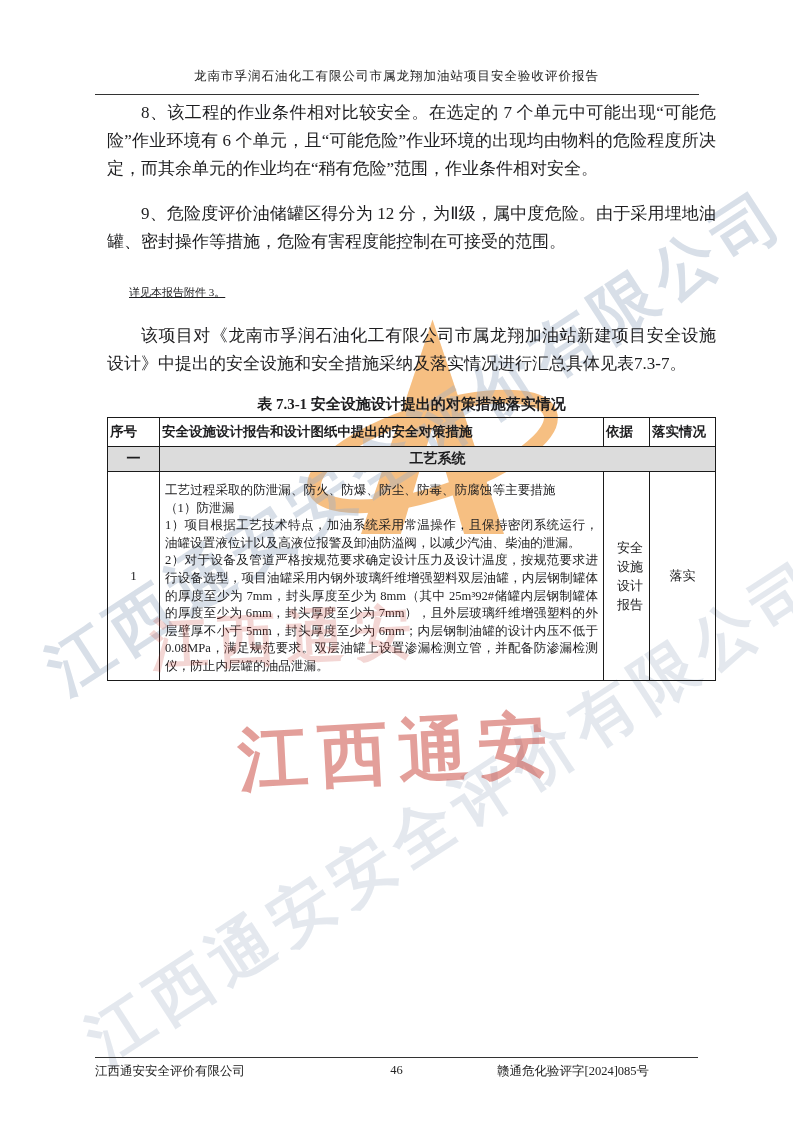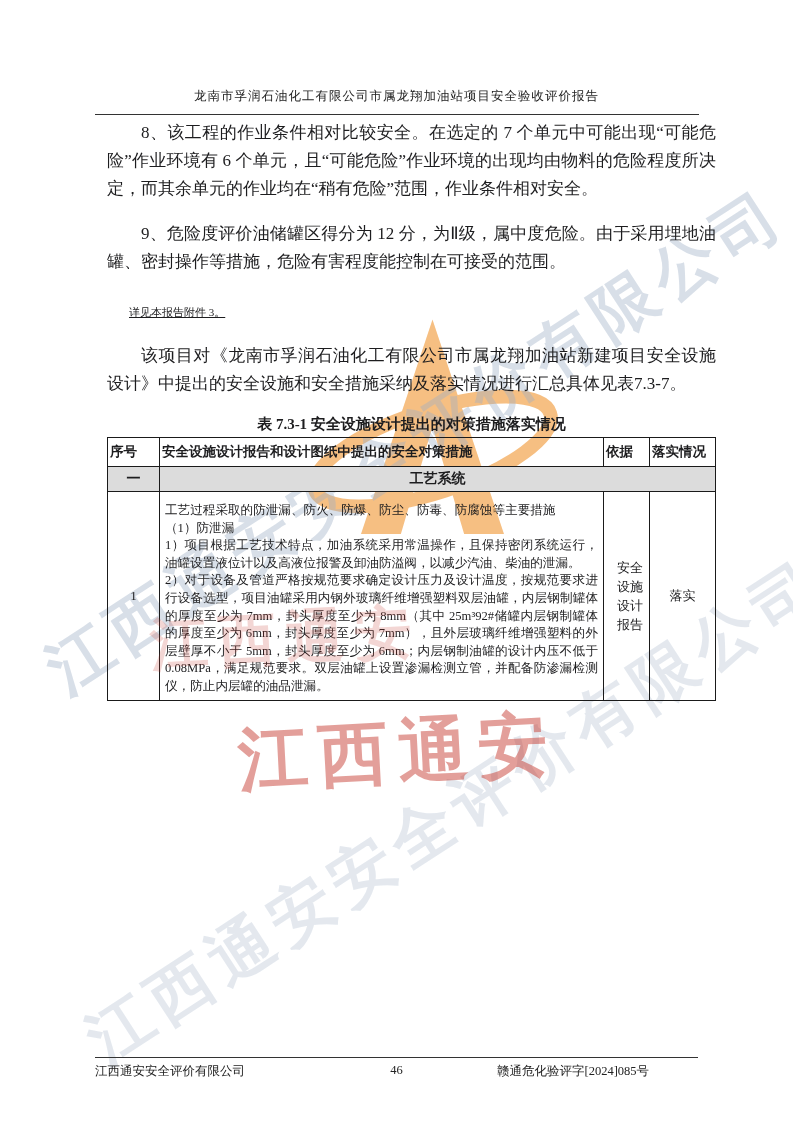--- a/index.html
+++ b/index.html
@@ -22,21 +22,21 @@
   .wm-diag-1 { left:30px; top:640px; font-size:64px; opacity:0.40; }
   .wm-diag-2 { left:70px; top:1010px; font-size:64px; opacity:0.28; }
   .wm-stamp {
     font-weight:bold; color:#c5392e; z-index:3;
     font-size:70px; letter-spacing:10px; opacity:0.48;
     transform:rotate(-3deg);
   }
   .wm-stamp-1 { left:238px; top:706px; }
   .wm-stamp-2 { left:150px; top:600px; font-size:58px; opacity:0.20; }
   
-  .header { position:relative; z-index:1; padding-top:88px; text-align:center; }
+  .header { position:relative; z-index:1; padding-top:68px; text-align:center; }
   .header-title { font-size:12.5px; letter-spacing:1px; color:#222; }
   .header-rule { margin:9px auto 0; width:604px; border-top:1.5px solid #333; height:0; }
   
   .content { position:relative; z-index:1; margin:4px 77px 0 107px; }
   .para {
     font-size:17px; line-height:28px;
     text-align:justify; text-indent:2em;
     margin-top:4px;
   }
   .see-note { font-size:11px; line-height:38px; text-indent:2em; margin-top:4px;text-decoration:underline; }

